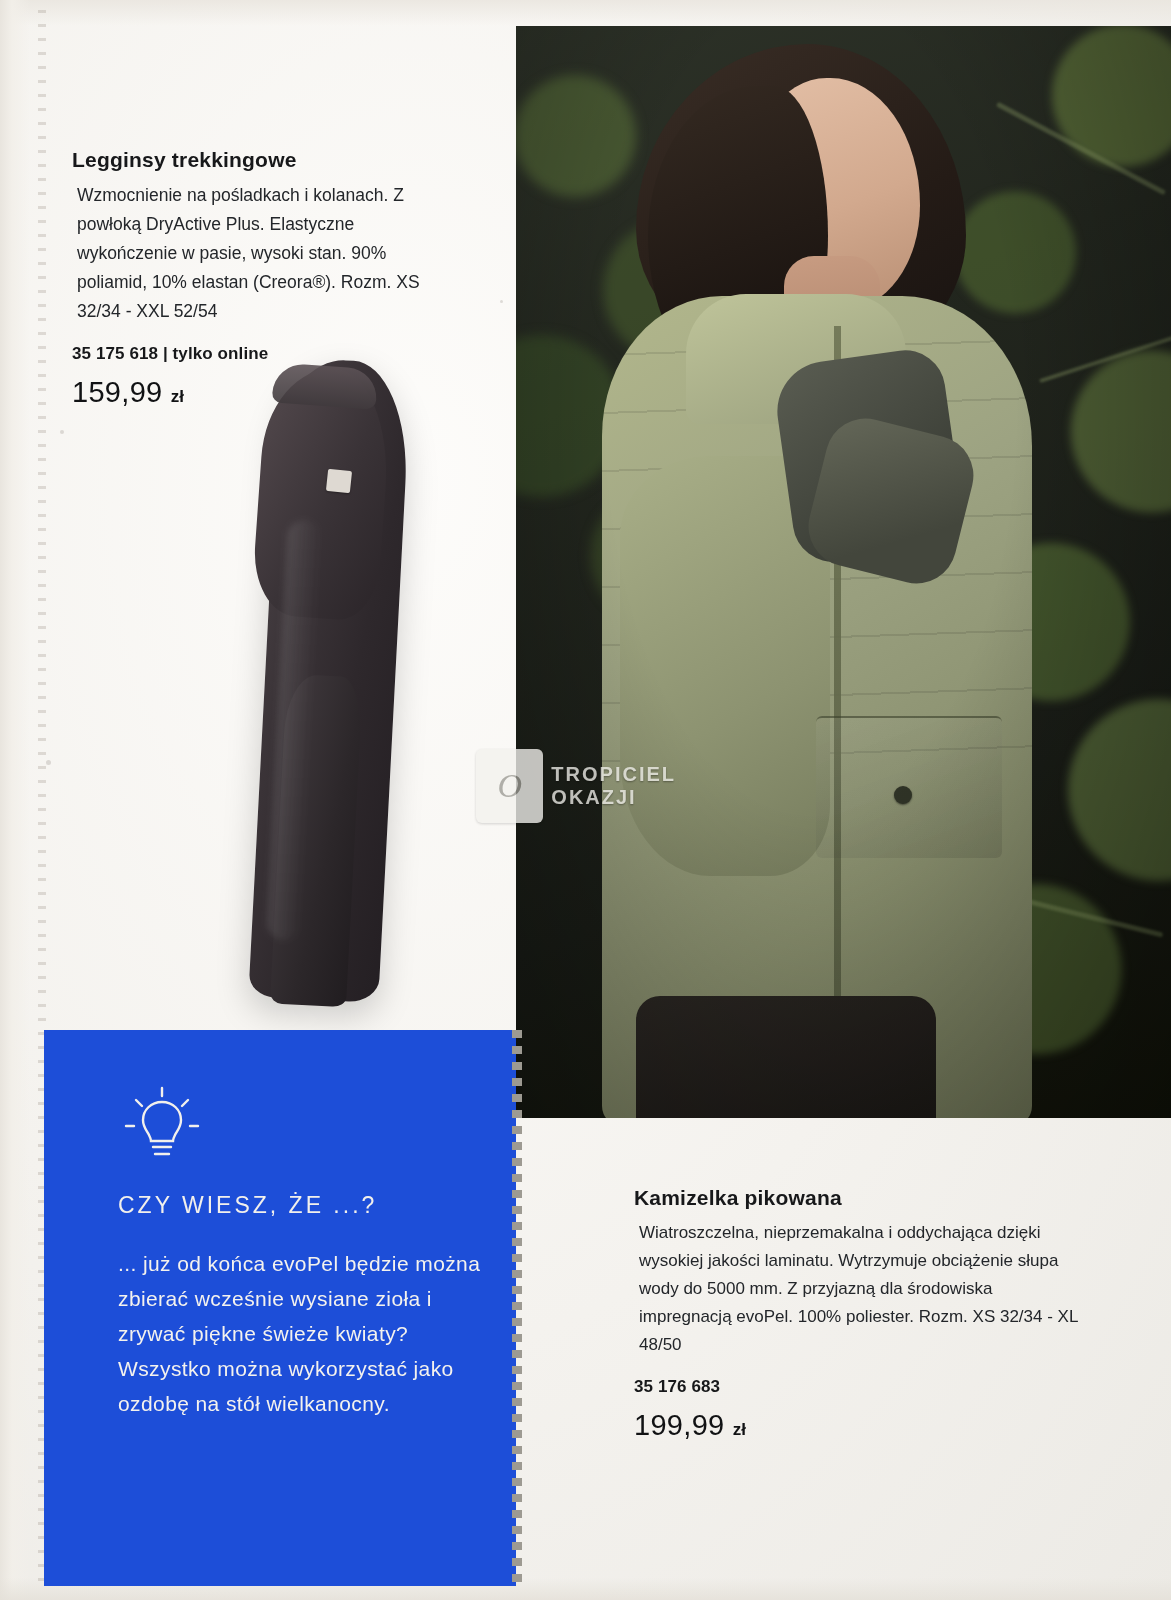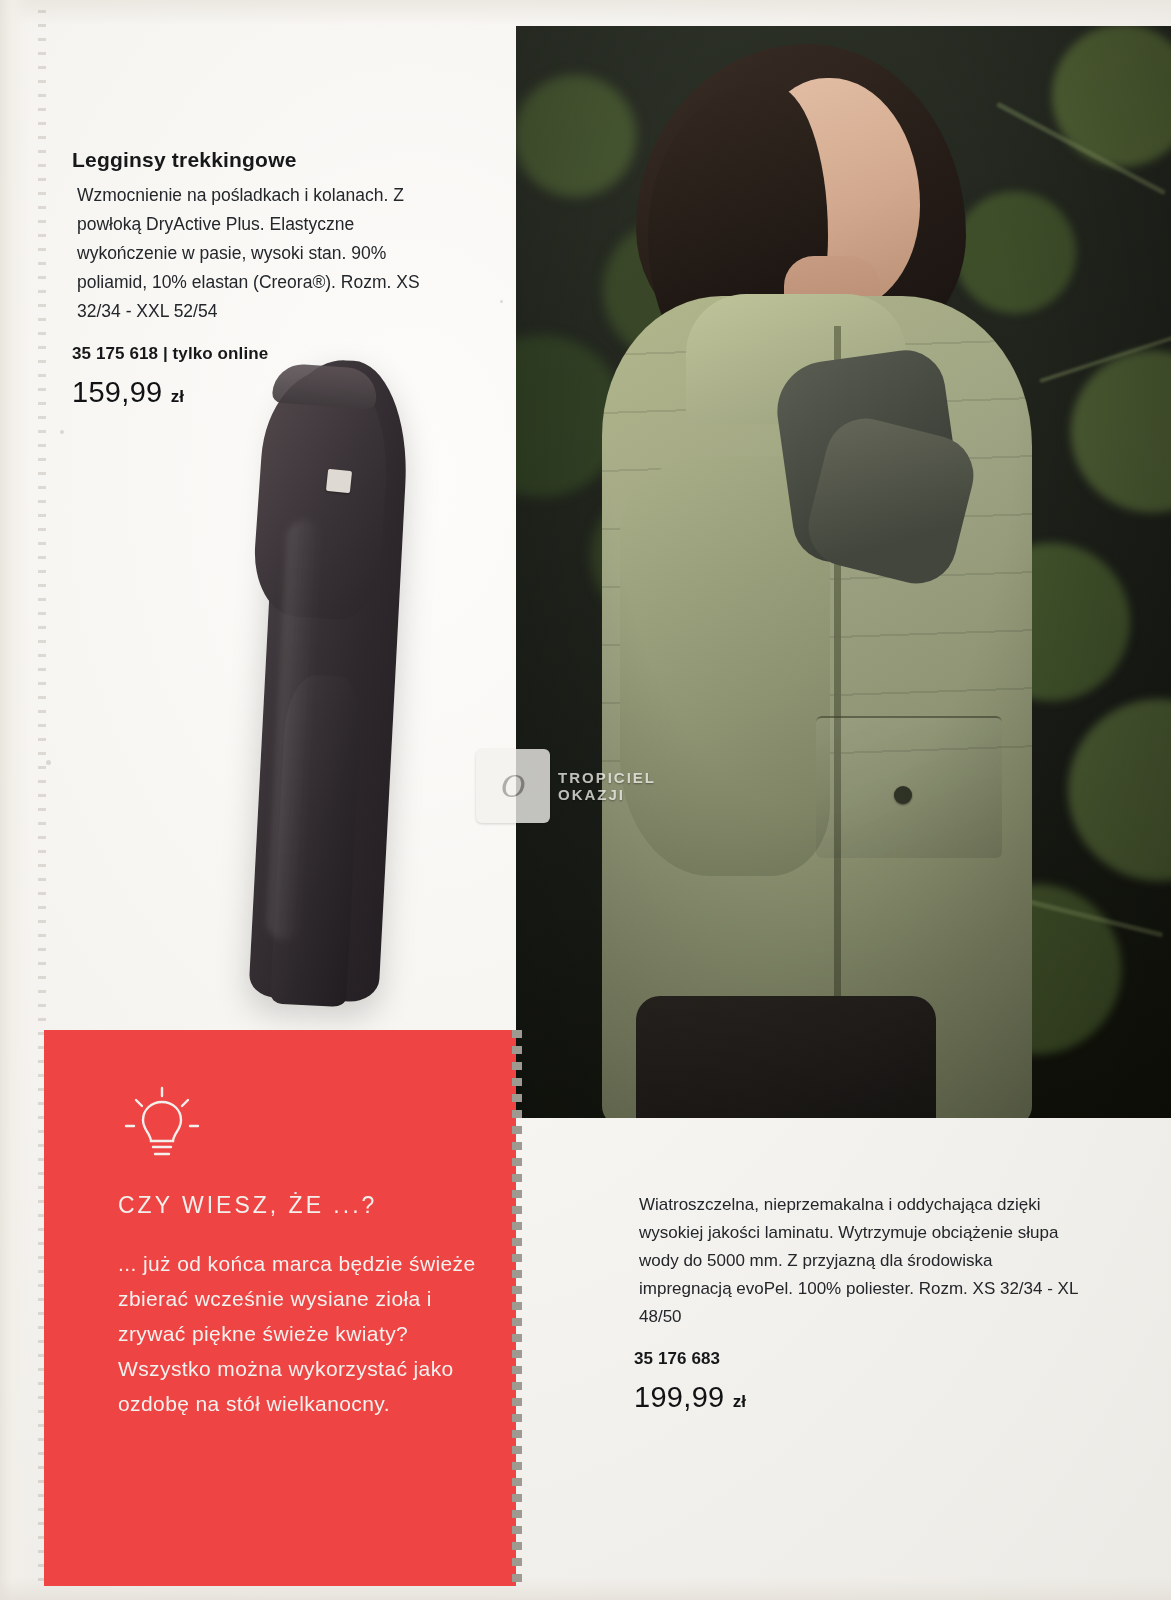--- a/index.html
+++ b/index.html
@@ -344,35 +344,35 @@
     border-radius: 6px;
     display: flex; align-items: center; justify-content: center;
     font-family: "Liberation Serif", serif;
     font-size: 34px;
     color: #9b9a93;
     font-style: italic;
     box-shadow: 0 1px 3px rgba(0,0,0,.2);
   }
   .wm-text {
     line-height: 1.15;
-    font-size: 15px;
+    font-size: 20px;
     font-weight: bold;
     color: #efeee9;
     letter-spacing: 2px;
     text-shadow: 0 1px 2px rgba(0,0,0,.45);
   }
 
   
   .tipbox {
     position: absolute;
     left: 44px;
     top: 1030px;
     width: 472px;
     height: 556px;
-    background: #ef4444;
+    background: #1d4ed8;
   }
   .tipbox .tear-r {
     position: absolute;
     right: -6px; top: 0;
     width: 10px; height: 100%;
     background: repeating-linear-gradient(180deg, #9d9a92 0 8px, rgba(0,0,0,0) 8px 16px);
   }
   .bulb {
     position: absolute;
     left: 76px;
@@ -487,24 +487,25 @@
           <path d="M35 70 h14"></path>
           <path d="M42 4 v8"></path>
           <path d="M16 16 l6 6"></path>
           <path d="M68 16 l-6 6"></path>
           <path d="M6 42 h8"></path>
           <path d="M70 42 h8"></path>
         </g>
       </svg>
     </div>
     <div class="tip-head">CZY WIESZ, ŻE ...?</div>
-    <div class="tip-body">... już od końca marca będzie świeże zbierać wcześnie wysiane zioła i zrywać piękne świeże kwiaty? Wszystko można wykorzystać jako ozdobę na stół wielkanocny.</div>
+    <div class="tip-body">... już od końca evoPel będzie można zbierać wcześnie wysiane zioła i zrywać piękne świeże kwiaty? Wszystko można wykorzystać jako ozdobę na stół wielkanocny.</div>
   </div>
 
   <div class="right-text">
+    <h2 class="prod-title">Kamizelka pikowana</h2>
     <p class="prod-desc">Wiatroszczelna, nieprzemakalna i oddychająca dzięki wysokiej jakości laminatu. Wytrzymuje obciążenie słupa wody do 5000 mm. Z przyjazną dla środowiska impregnacją evoPel. 100% poliester. Rozm. XS 32/34 - XL 48/50</p>
     <p class="prod-code">35 176 683</p>
     <p class="prod-price">
       <span>199,99</span>
       <span class="cur">zł</span>
     </p>
   </div>
 
   <div class="speck" style="left:60px;top:430px;width:4px;height:4px;"></div>
   <div class="speck" style="left:46px;top:760px;width:5px;height:5px;"></div>

